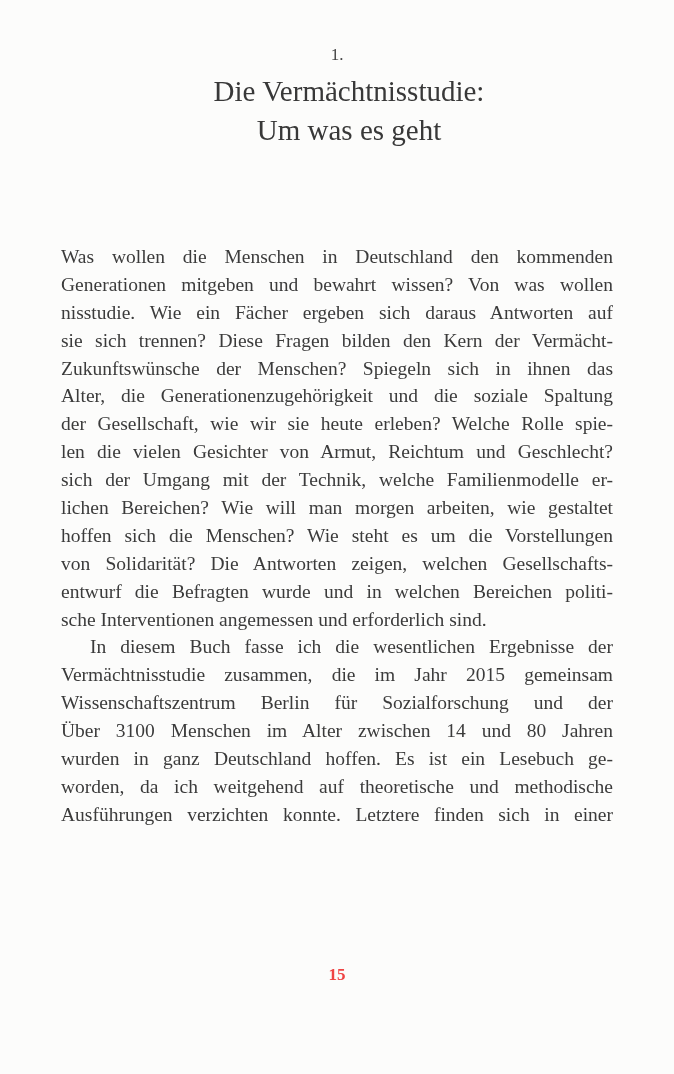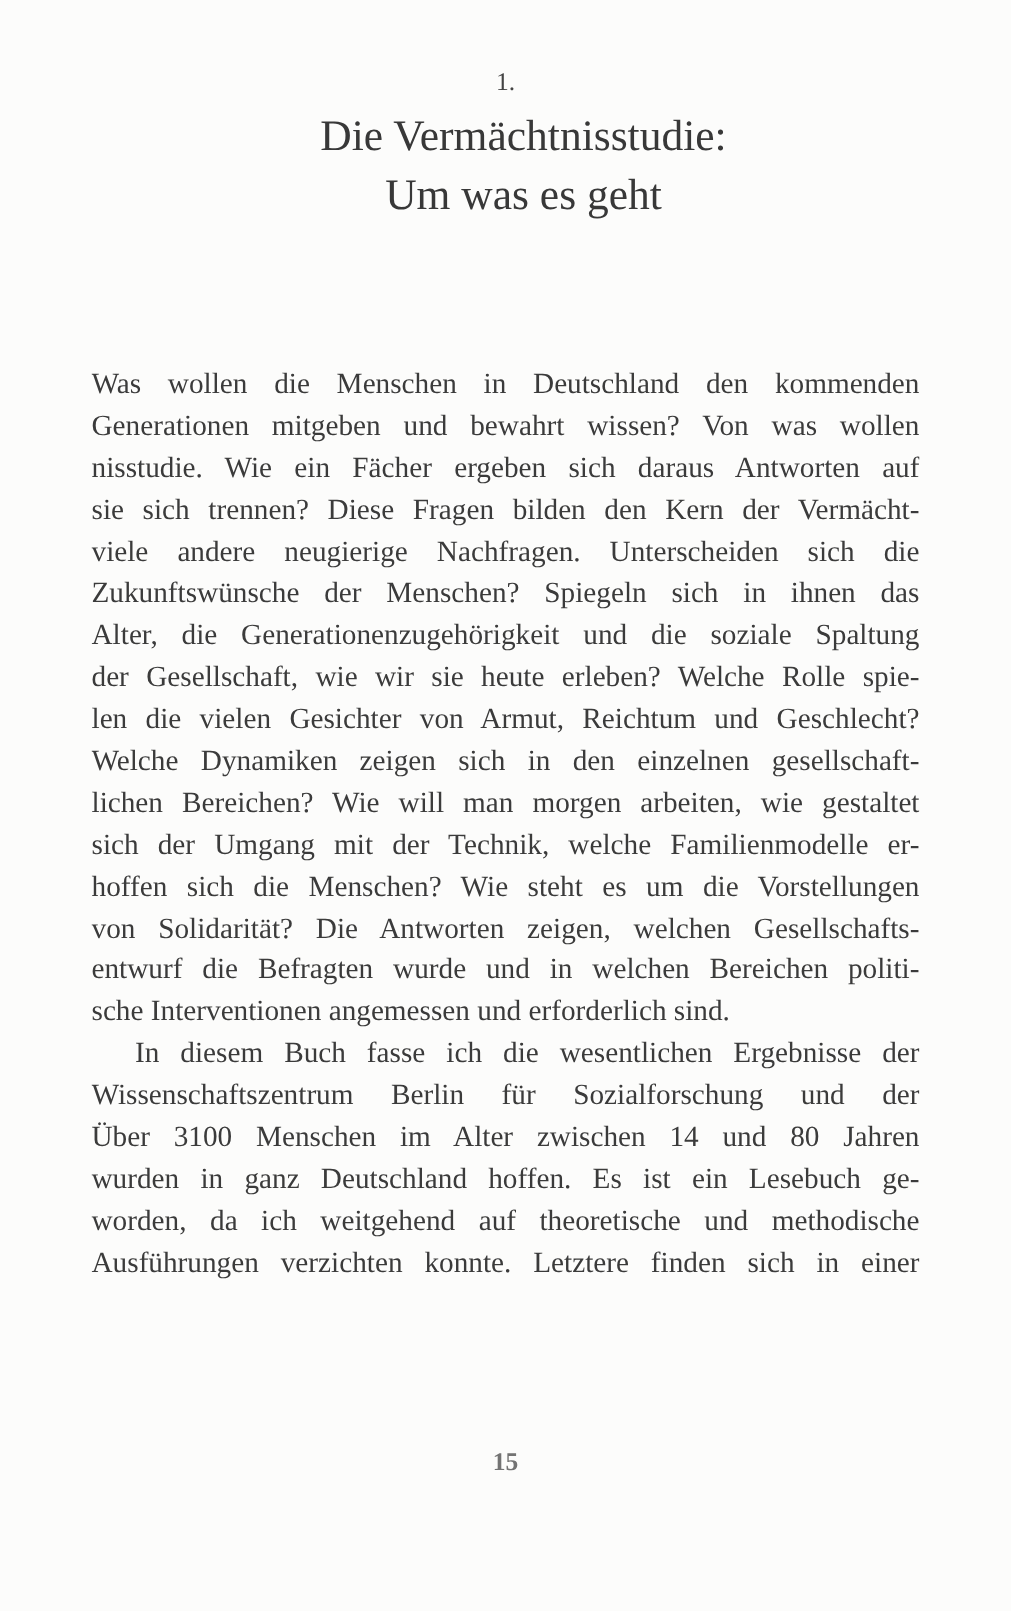--- a/index.html
+++ b/index.html
@@ -60,52 +60,51 @@
     text-indent: 29px;
   }
   .page-number {
     position: absolute;
     top: 965px;
     left: 0;
     right: 0;
     text-align: center;
     font-size: 17px;
     font-weight: bold;
-    color: #737373;
+    color: #ef4444;
   }
 </style>
 </head>
 <body>
 
 <div class="page">
   <div class="chapter-number">1.</div>
 
   <div class="chapter-title">
     <div>Die Vermächtnisstudie:</div>
     <div>Um was es geht</div>
   </div>
 
   <div class="body-text">
       <div class="line">Was wollen die Menschen in Deutschland den kommenden</div>
       <div class="line">Generationen mitgeben und bewahrt wissen? Von was wollen</div>
       <div class="line">nisstudie. Wie ein Fächer ergeben sich daraus Antworten auf</div>
       <div class="line">sie sich trennen? Diese Fragen bilden den Kern der Vermächt-</div>
-      <div class="line">viele andere neugierige Nachfragen. Unterscheiden sich die</div>
       <div class="line">Zukunftswünsche der Menschen? Spiegeln sich in ihnen das</div>
       <div class="line">Alter, die Generationenzugehörigkeit und die soziale Spaltung</div>
       <div class="line">der Gesellschaft, wie wir sie heute erleben? Welche Rolle spie-</div>
       <div class="line">len die vielen Gesichter von Armut, Reichtum und Geschlecht?</div>
-      <div class="line">Welche Dynamiken zeigen sich in den einzelnen gesellschaft-</div>
+      <div class="line">sich der Umgang mit der Technik, welche Familienmodelle er-</div>
       <div class="line">lichen Bereichen? Wie will man morgen arbeiten, wie gestaltet</div>
-      <div class="line">sich der Umgang mit der Technik, welche Familienmodelle er-</div>
       <div class="line">hoffen sich die Menschen? Wie steht es um die Vorstellungen</div>
       <div class="line">von Solidarität? Die Antworten zeigen, welchen Gesellschafts-</div>
       <div class="line">entwurf die Befragten wurde und in welchen Bereichen politi-</div>
       <div class="line short">sche Interventionen angemessen und erforderlich sind.</div>
       <div class="line indent">In diesem Buch fasse ich die wesentlichen Ergebnisse der</div>
+      <div class="line">Vermächtnisstudie zusammen, die im Jahr 2015 gemeinsam</div>
       <div class="line">Wissenschaftszentrum Berlin für Sozialforschung und der</div>
       <div class="line">Über 3100 Menschen im Alter zwischen 14 und 80 Jahren</div>
       <div class="line">wurden in ganz Deutschland hoffen. Es ist ein Lesebuch ge-</div>
       <div class="line">worden, da ich weitgehend auf theoretische und methodische</div>
       <div class="line">Ausführungen verzichten konnte. Letztere finden sich in einer</div>
     </div>
 
   <div class="page-number">15</div>
 </div>
 

